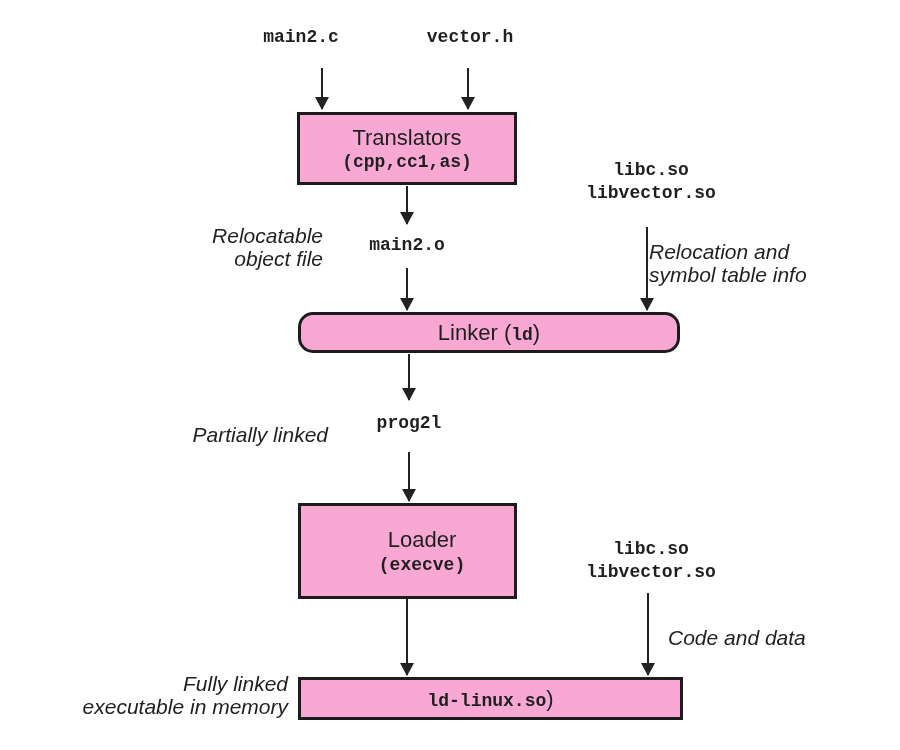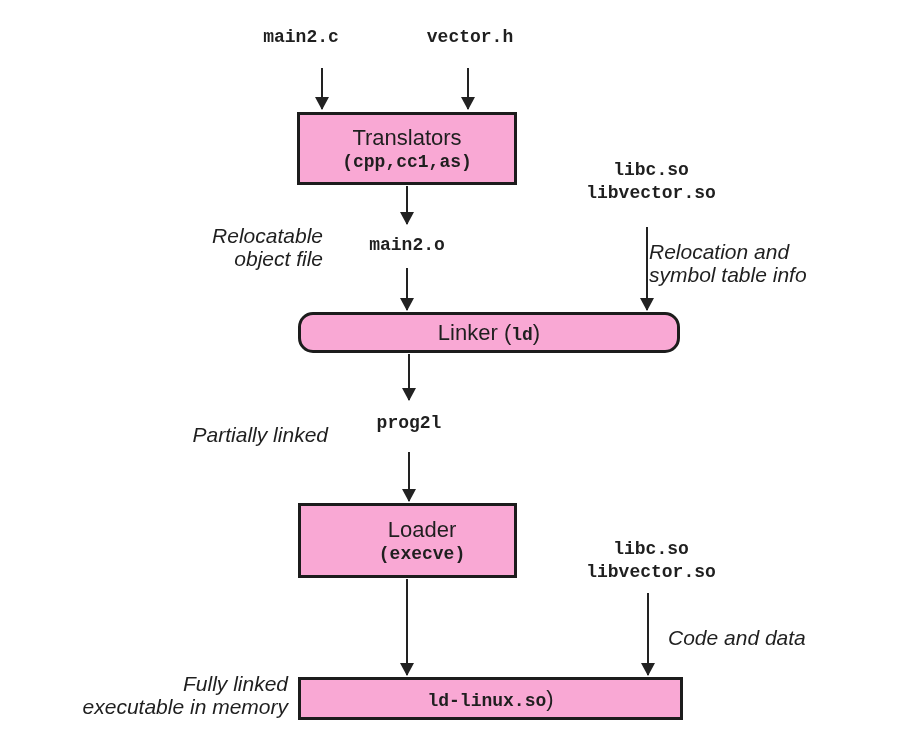--- a/index.html
+++ b/index.html
@@ -126,21 +126,21 @@
   </div>
 
   <div class="arrow" style="left:408px; top:354px; height:46px;"></div>
   <div class="file-label mono" style="left:409px; top:412px;">prog2l</div>
   <div class="arrow" style="left:408px; top:452px; height:49px;"></div>
 
   <div class="annotation right-aligned" style="right:572px; top:402px;margin-top:21px;">
     <div>Partially linked</div>
   </div>
 
-  <div class="box" style="left:298px; top:503px; width:219px; height:75px;padding-left:29px;">
+  <div class="box" style="left:298px; top:503px; width:219px; height:96px;padding-left:29px;">
     <div class="box-title">Loader</div>
     <div class="mono">(execve)</div>
   </div>
 
   <div class="file-label mono" style="left:651px; top:538px;">
     <div>libc.so</div>
     <div>libvector.so</div>
   </div>
 
   <div class="arrow" style="left:406px; top:579px; height:96px;"></div>

